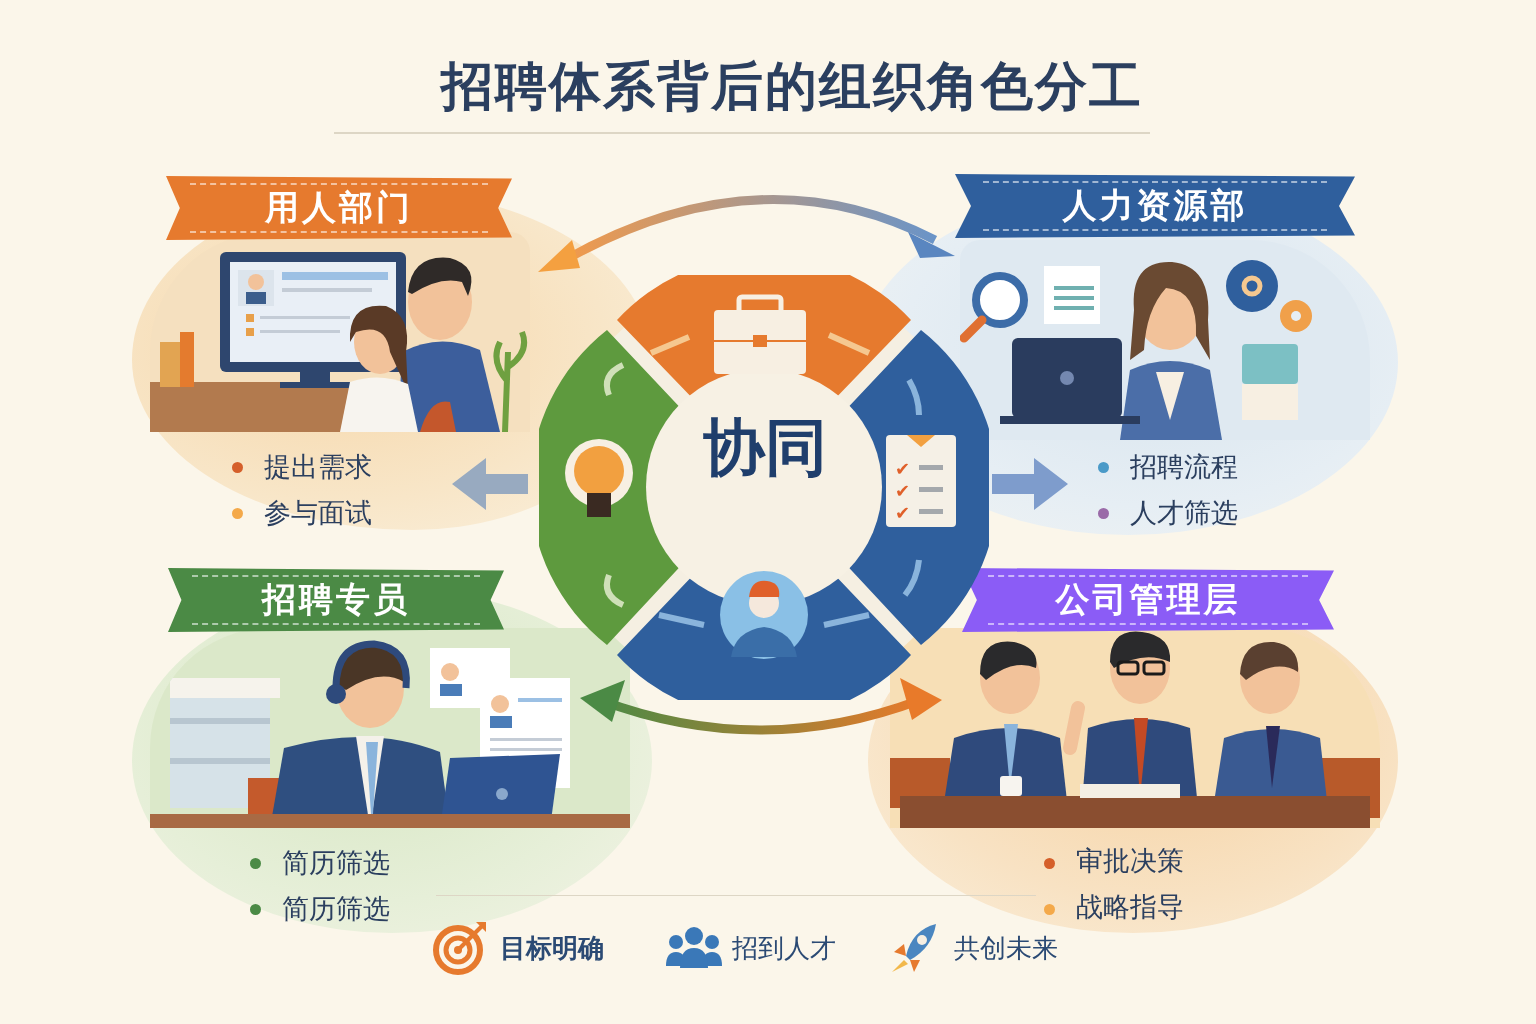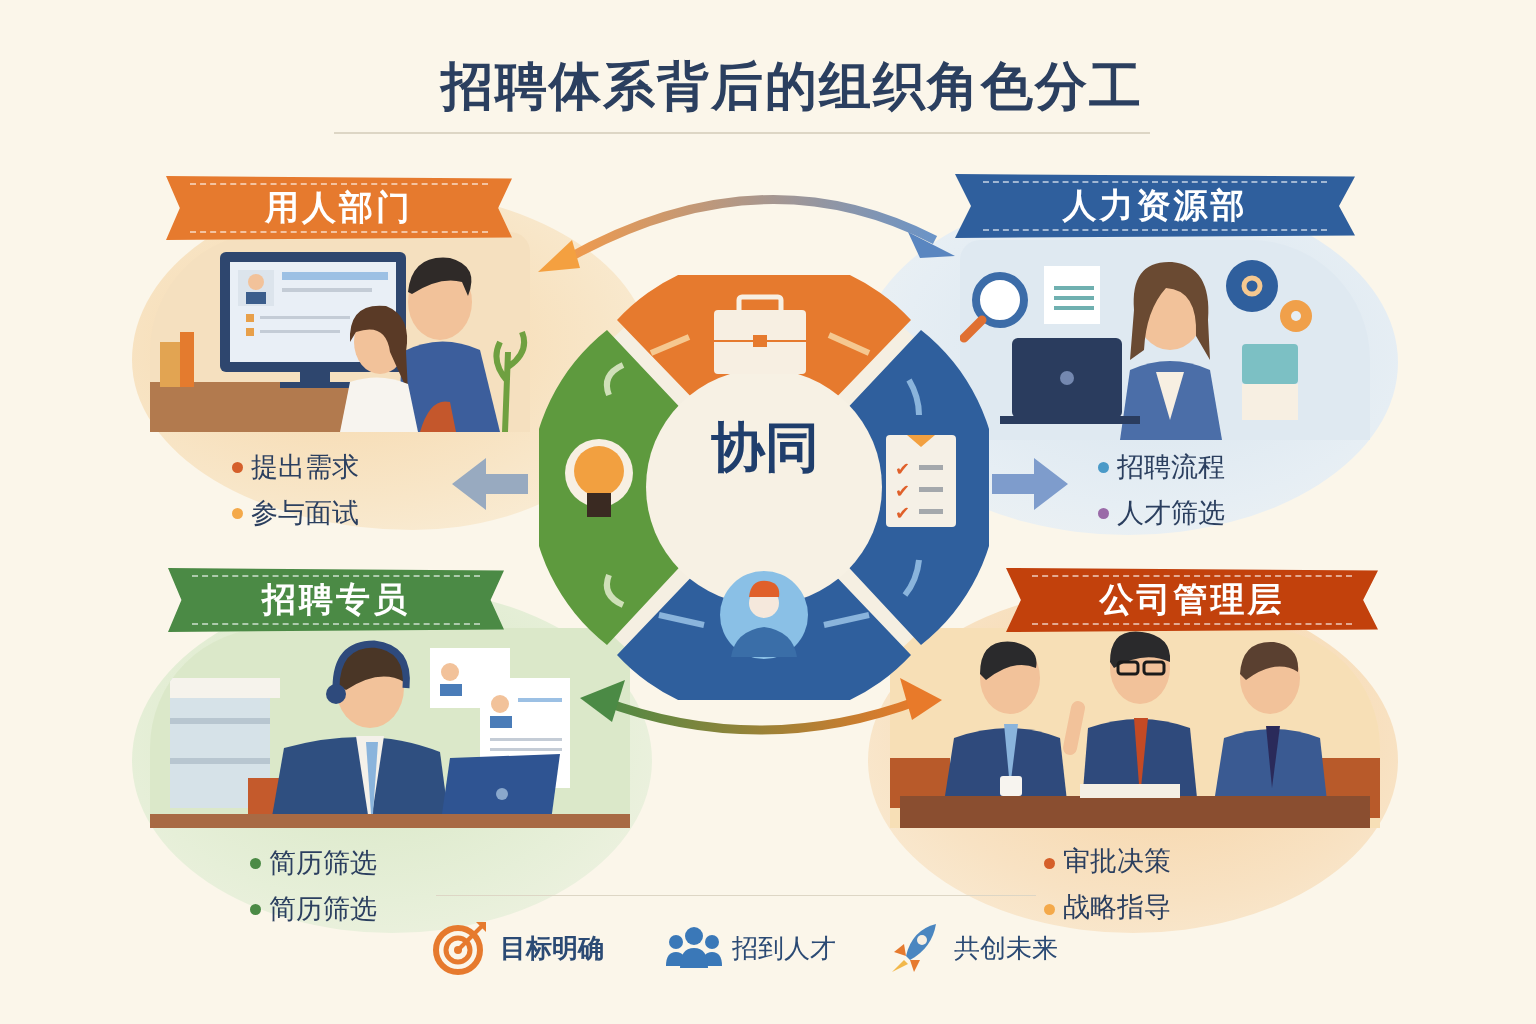--- a/index.html
+++ b/index.html
@@ -38,32 +38,32 @@
   }
   .ribbon::before, .ribbon::after {
     content: ""; position: absolute; left: 7%; right: 7%; height: 0;
     border-top: 2px dashed rgba(255,255,255,0.55);
   }
   .ribbon::before { top: 7px; }
   .ribbon::after { bottom: 7px; }
   .rb-tl { left: 166px; top: 176px; width: 346px; background: #e67a2e; }
   .rb-tr { left: 955px; top: 174px; width: 400px; background: #2f5f9d; }
   .rb-bl { left: 168px; top: 568px; width: 336px; background: #4b8a45; }
-  .rb-br { left: 1006px; top: 568px; width: 372px; background: #c2410c; }
+  .rb-br { left: 962px; top: 568px; width: 372px; background: #8b5cf6; }
 
   
   .bullets { font-size: 27px; color: #2b3f5f; line-height: 46px; }
-  .bullet { display: flex; align-items: center; gap: 8px; }
+  .bullet { display: flex; align-items: center; gap: 21px; }
   .dot { width: 11px; height: 11px; border-radius: 50%; display: inline-block; }
 
   
   .wheel { left: 539px; top: 275px; width: 450px; height: 425px; }
   .center-text {
     left: 690px; top: 415px; width: 150px; text-align: center;
-    font-size: 54px; font-weight: bold; color: #1f3e6c; line-height: 66px;
+    font-size: 62px; font-weight: bold; color: #1f3e6c; line-height: 66px;
   }
 
   
   .footer-rule { left: 436px; top: 895px; width: 600px; height: 1px; background: #ddd6c5; }
   .footer-item { display: flex; align-items: center; gap: 12px; font-size: 26px; color: #2b4a74; }
 </style>
 </head>
 <body>
 
 <div class="abs title">招聘体系背后的组织角色分工</div>

